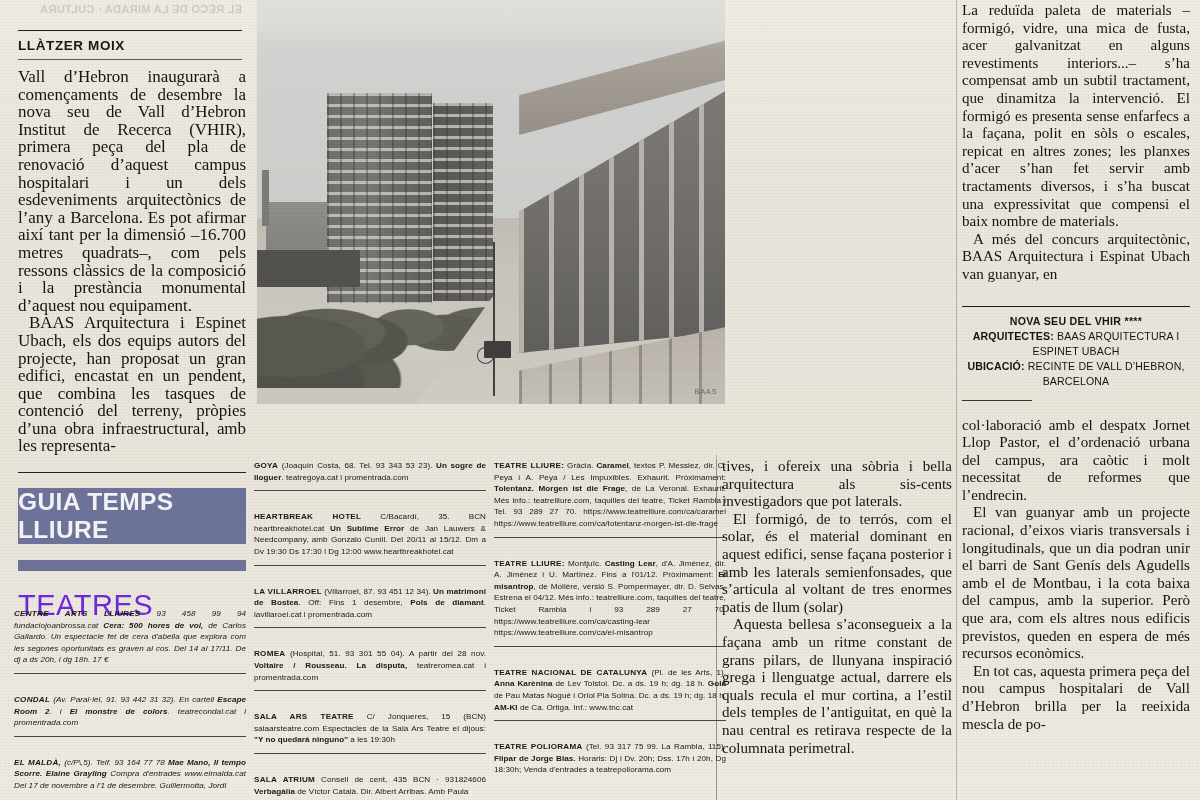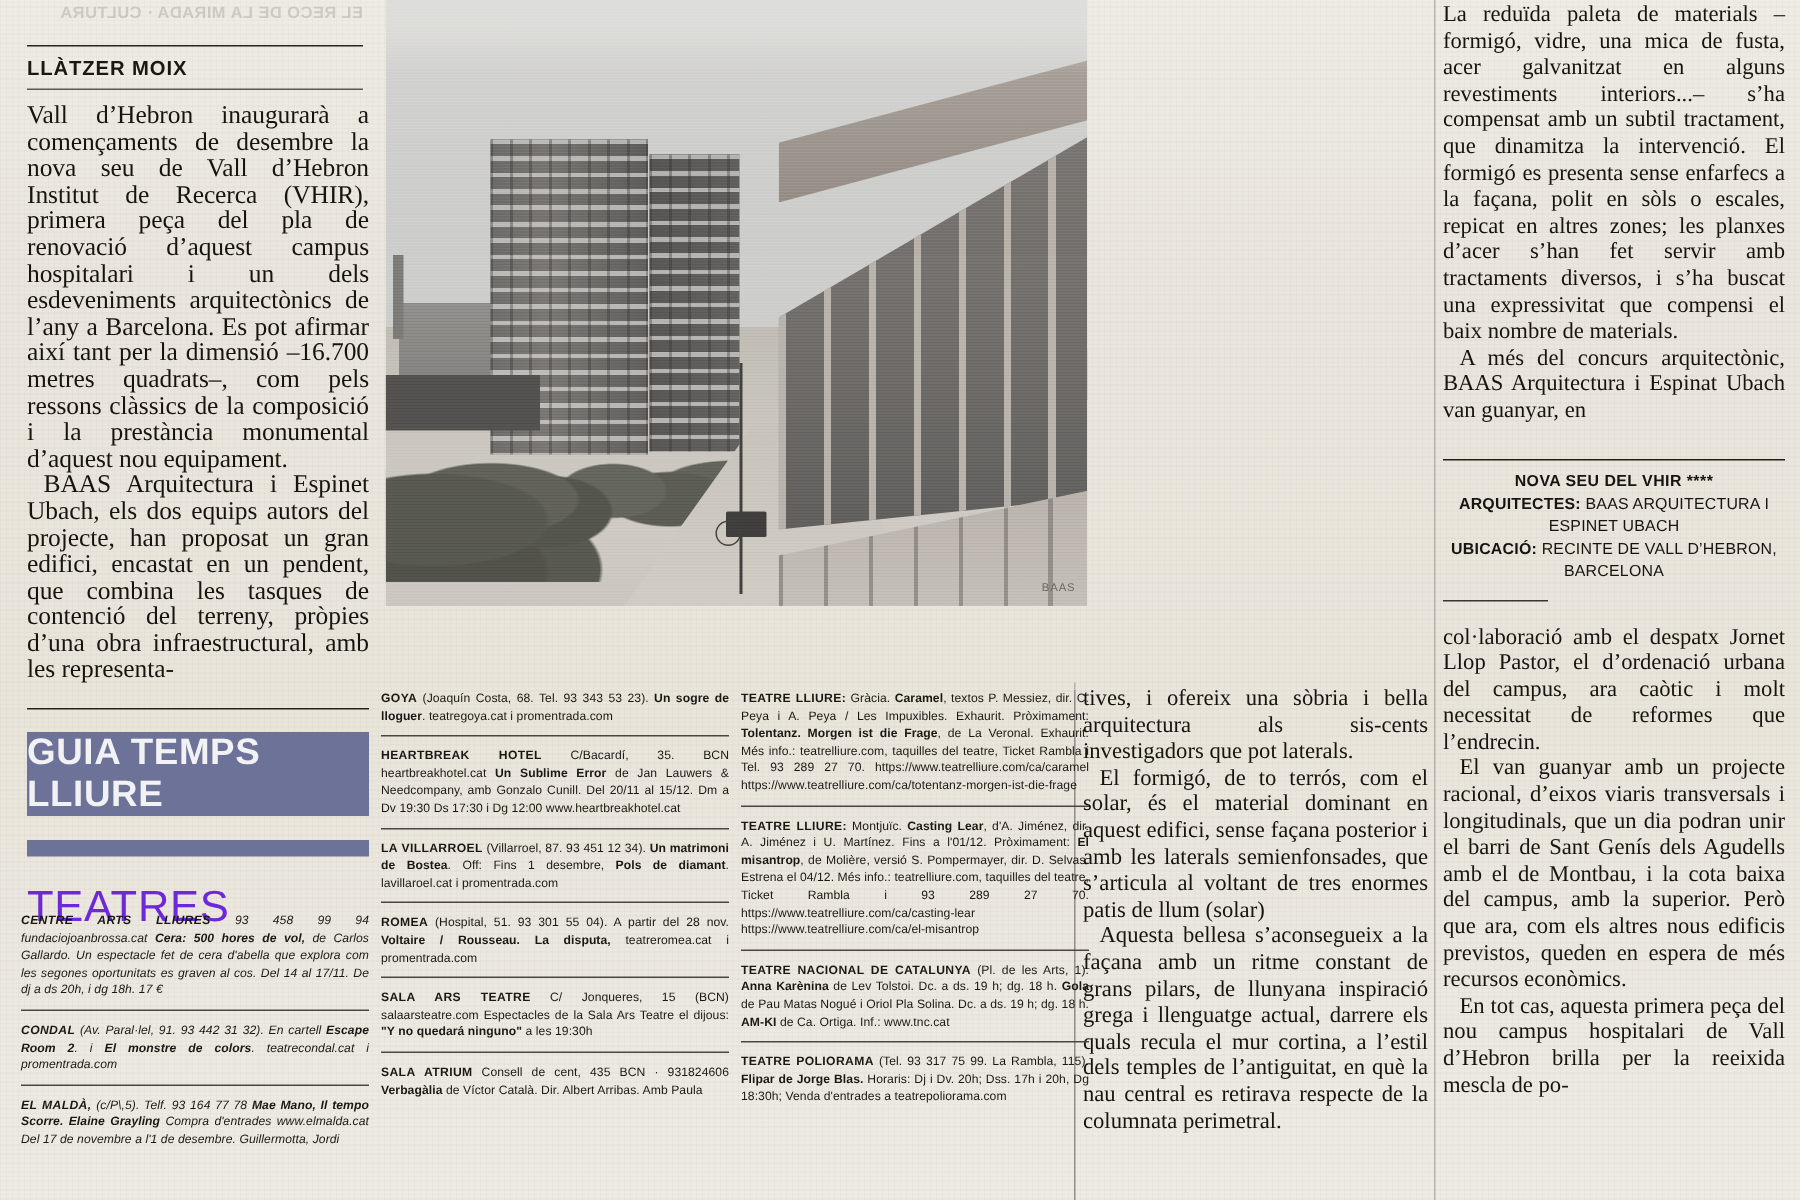--- a/index.html
+++ b/index.html
@@ -165,21 +165,21 @@
   }
 
   .listcol{position:absolute;top:0;width:232px;}
   .lc1{left:14px;top:148px;font-style:italic;}
   .lc2{left:254px;top:0px;}
   .lc3{left:494px;top:0px;}
   .entry{
     font-family:"Liberation Sans",sans-serif;
     font-size:8.1px;line-height:11.6px;color:#1b1814;
     letter-spacing:.05px;text-align:justify;
-    padding-bottom:7px;margin-bottom:7px;
+    padding-bottom:7px;margin-bottom:20px;
     border-bottom:1px solid #4b463e;
   }
   .entry:last-child{border-bottom:none;}
   .entry .ven{font-weight:700;letter-spacing:.25px;}
   .entry b{font-weight:700;}
 
   .col-txt{
     font-size:15.1px;line-height:17.6px;text-align:justify;
     -webkit-hyphens:auto;hyphens:auto;color:#17140f;
   }

